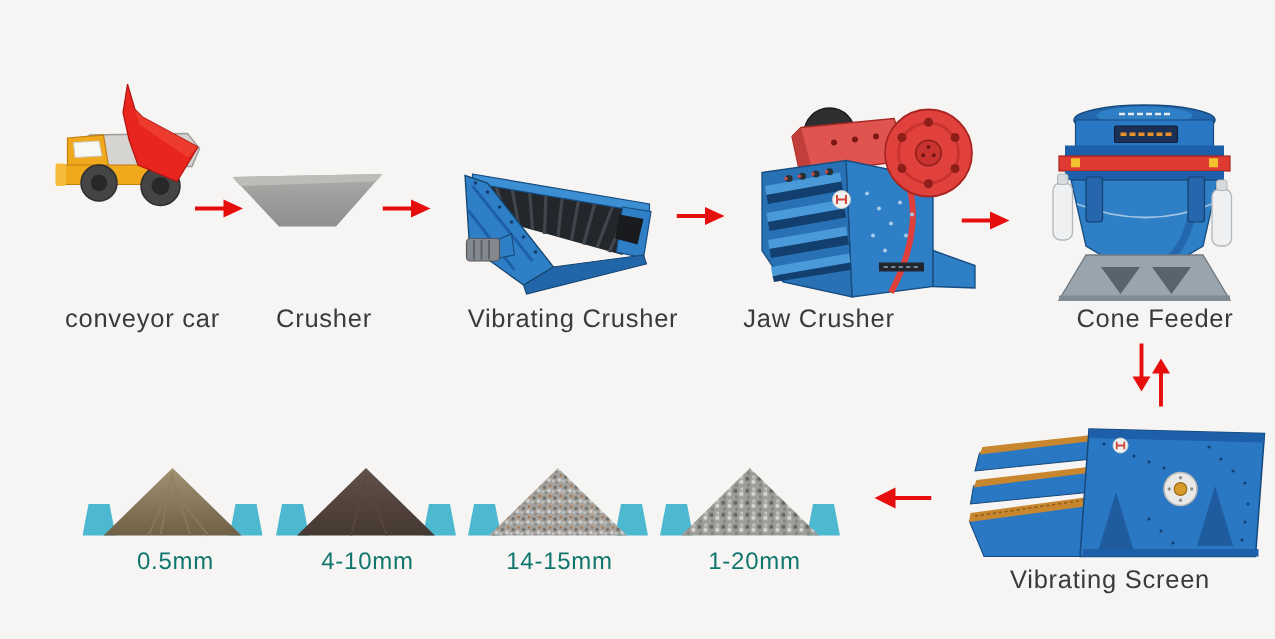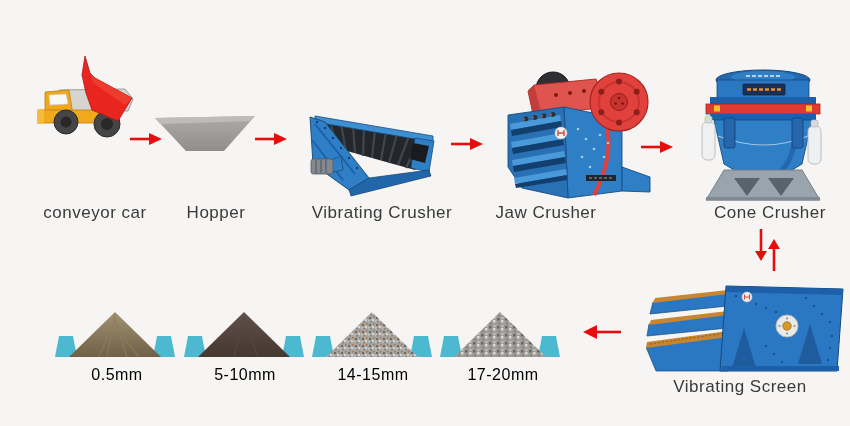--- a/index.html
+++ b/index.html
@@ -16,21 +16,21 @@
     transform:translateX(-50%);
     font-size:17px;
     color:#3a3a3a;
     letter-spacing:0.5px;
     white-space:nowrap;
   }
   .product-label{
     position:absolute;
     transform:translateX(-50%);
     font-size:16px;
-    color:#000000;
+    color:#0f766e;
     letter-spacing:0.5px;
     white-space:nowrap;
   }
 </style>
 </head>
 <body>
 
 <div id="canvas">
 
   <svg class="abs" style="left:33px;top:53px" width="110" height="85" viewBox="0 0 110 85">
@@ -335,24 +335,24 @@
     <polygon points="2,23 8,33 14,23" fill="#e60d0d"></polygon>
     <line x1="21" y1="19" x2="21" y2="43" stroke="#e60d0d" stroke-width="2.6"></line>
     <polygon points="15,21 21,11 27,21" fill="#e60d0d"></polygon>
   </svg>
   <svg class="abs" style="left:581px;top:324px" width="40" height="16" viewBox="0 0 40 16">
     <line x1="14" y1="8" x2="40" y2="8" stroke="#e60d0d" stroke-width="2.6"></line>
     <polygon points="16,1 2,8 16,15" fill="#e60d0d"></polygon>
   </svg>
 
   <div class="stage-label" style="left:95px;top:203px">conveyor car</div>
-  <div class="stage-label" style="left:216px;top:203px">Hopper</div>
+  <div class="stage-label" style="left:216px;top:203px">Crusher</div>
   <div class="stage-label" style="left:382px;top:203px">Vibrating Crusher</div>
   <div class="stage-label" style="left:546px;top:203px">Jaw Crusher</div>
-  <div class="stage-label" style="left:770px;top:203px">Cone Crusher</div>
+  <div class="stage-label" style="left:770px;top:203px">Cone Feeder</div>
   <div class="stage-label" style="left:740px;top:377px">Vibrating Screen</div>
 
   <div class="product-label" style="left:117px;top:366px">0.5mm</div>
-  <div class="product-label" style="left:245px;top:366px">5-10mm</div>
+  <div class="product-label" style="left:245px;top:366px">4-10mm</div>
   <div class="product-label" style="left:373px;top:366px">14-15mm</div>
-  <div class="product-label" style="left:503px;top:366px">17-20mm</div>
+  <div class="product-label" style="left:503px;top:366px">1-20mm</div>
 
 </div>
 
 </body></html>

